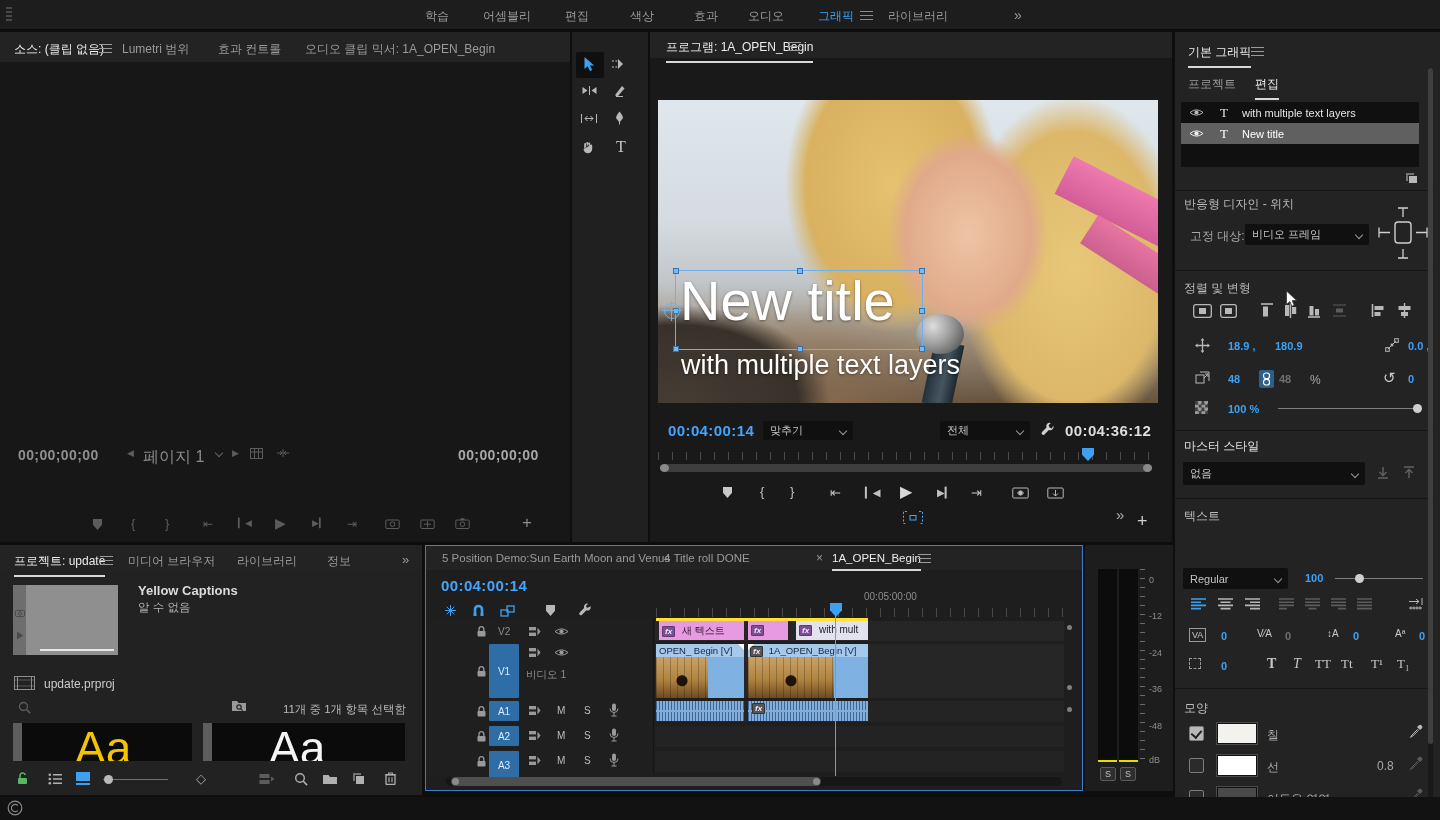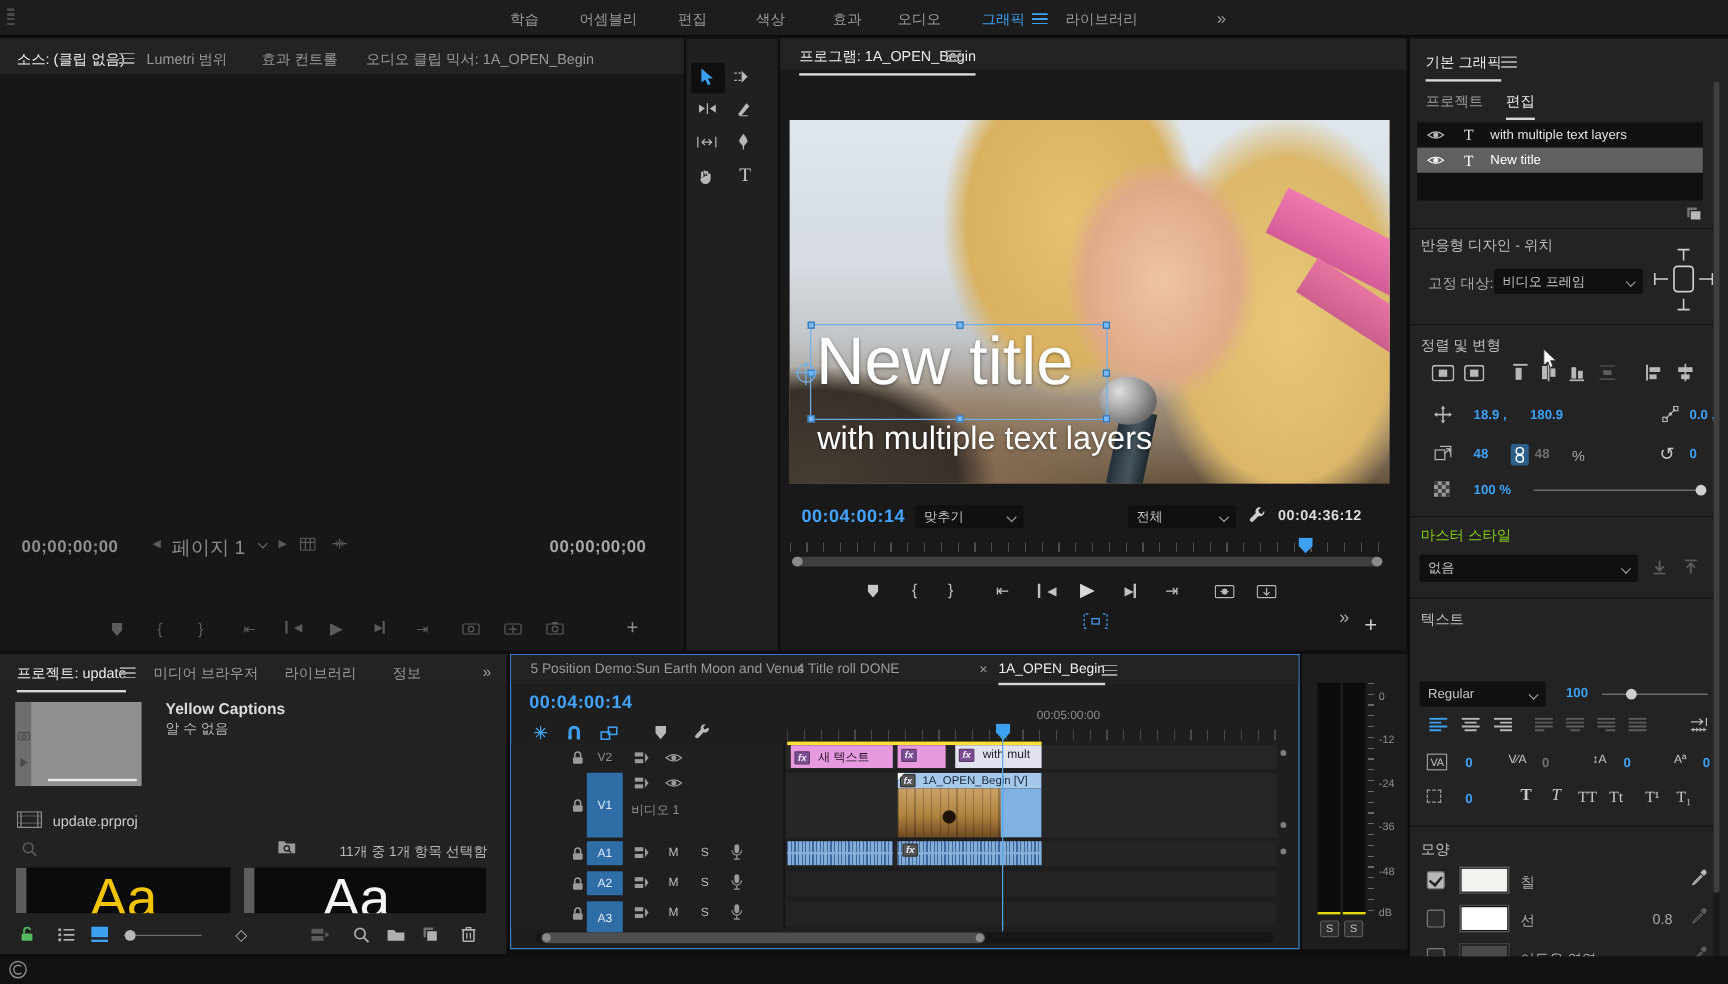--- a/index.html
+++ b/index.html
@@ -225,21 +225,21 @@
     </div>
     <div class="dd" style="left:290px;top:389px;width:90px;height:19px;">
       <span>전체</span>
         <span class="chev"></span>
     </div>
     <span class="ico" style="position:absolute;left:390px;top:390px;color:#d0d0d0;">
       <svg width="15" height="15">
           <path d="M13.4 3.6a3.4 3.4 0 0 1-4.5 4.3L4.4 12.4a1.7 1.7 0 0 1-2.4-2.4L6.5 5.5A3.4 3.4 0 0 1 10.8 1L8.6 3.2l1 2.2 2.2 1z" fill="currentColor"></path>
         </svg>
       </span>
-    <div class="abs tc" style="left:415px;top:390px;font-size:12px;color:#dedede;">00:04:36:12</div>
+    <div class="abs tc" style="left:415px;top:390px;font-size:15px;color:#dedede;">00:04:36:12</div>
 
     <div class="abs tick-ruler" style="left:8px;top:420px;width:500px;height:8px;opacity:.8;"></div>
     <div class="abs" style="left:432px;top:416px;width:12px;height:13px;background:#3ea0f0;clip-path:polygon(0 0,100% 0,100% 52%,50% 100%,0 52%);"></div>
     <div class="abs" style="left:10px;top:432px;width:492px;height:8px;background:#3e3e3e;border-radius:4px;">
       <div class="abs" style="left:0;top:0;width:9px;height:8px;border-radius:50%;background:#8a8a8a;"></div>
       <div class="abs" style="right:0;top:0;width:9px;height:8px;border-radius:50%;background:#8a8a8a;"></div>
     </div>
 
     <div class="marker abs" style="left:73px;top:455px;background:#c8c8c8;"></div>
     <span class="glyph" style="position:absolute;left:110px;top:452px;font-size:13px;">{</span>
@@ -414,21 +414,21 @@
     <span class="lbl" style="position:absolute;left:135px;top:341px;">%</span>
     <span class="glyph" style="position:absolute;left:208px;top:337px;font-size:15px;color:#c8c8c8;">↺</span>
     <span class="hot" style="position:absolute;left:233px;top:341px;">0</span>
 
     <span class="checker abs" style="left:20px;top:369px;"></span>
     <span class="hot" style="position:absolute;left:53px;top:371px;">100 %</span>
     <div class="slider-line" style="left:103px;top:376px;width:140px;"></div>
     <div class="knob" style="left:238px;top:372px;"></div>
 
     <div class="divider" style="top:398px;"></div>
-    <div class="abs lbl" style="left:9px;top:406px;color:#84cc16;">마스터 스타일</div>
+    <div class="abs lbl" style="left:9px;top:406px;color:#e5e5e5;">마스터 스타일</div>
     <div class="dd" style="left:8px;top:430px;width:182px;height:23px;">
       <span>없음</span>
         <span class="chev"></span>
     </div>
     <span class="ico dim" style="position:absolute;left:202px;top:434px;">
       <svg width="12" height="13">
           <path d="M6 1v8M2.5 6L6 9.5 9.5 6" stroke="currentColor" stroke-width="1.6" fill="none"></path>
           <path d="M1 12h10" stroke="currentColor" stroke-width="1.6"></path>
         </svg>
       </span>
@@ -756,20 +756,26 @@
       </span>
     <span class="ico" style="position:absolute;left:50px;top:119px;color:#9a9a9a;">
       <svg width="11" height="13">
           <path d="M3 6V4a2.4 2.4 0 0 1 4.8 0v2" fill="none" stroke="currentColor" stroke-width="1.3"></path>
           <rect x="1.5" y="6" width="8" height="5.5" rx="1" fill="currentColor"></rect>
         </svg>
       </span>
     <div class="trkbox" style="left:63px;top:98px;height:54px;">V1</div>
     <span class="ms" style="left:100px;top:122px;color:#8e8e8e;font-size:10.5px;">비디오 1</span>
 
+    <div class="clip" style="left:230px;top:98px;width:88px;height:54px;">
+      <div class="abs" style="left:0;top:0;width:88px;height:13px;background:#a6c8ea;color:#16253a;font-size:9.5px;padding:1px 0 0 3px;white-space:nowrap;overflow:hidden;"><span>OPEN_ Begin [V]</span></div>
+      <div class="abs thumbguitar" style="left:0;top:13px;width:52px;height:41px;"></div>
+      <div class="abs" style="left:52px;top:13px;width:36px;height:41px;background:#7fb2e2;"></div>
+      <div class="abs" style="right:0;top:0;width:0;height:0;border-top:6px solid #fff;border-left:6px solid transparent;"></div>
+    </div>
     <div class="clip" style="left:322px;top:98px;width:120px;height:54px;">
       <div class="abs" style="left:0;top:0;width:120px;height:13px;background:#a6c8ea;color:#16253a;font-size:9.5px;padding:1px 0 0 2px;white-space:nowrap;overflow:hidden;">
         <span class="fxbadge" style="background:#555;border-color:#333;">fx</span>
         <span style="margin-left:3px;">1A_OPEN_Begin [V]</span></div>
       <div class="abs thumbguitar" style="left:0;top:13px;width:86px;height:41px;"></div>
       <div class="abs" style="left:86px;top:13px;width:34px;height:41px;background:#7fb2e2;"></div>
       <div class="abs" style="left:0;top:0;width:0;height:0;border-top:6px solid #fff;border-right:6px solid transparent;"></div>
     </div>
 
     <div class="abs" style="left:229px;top:155px;width:409px;height:21px;background:#242424;"></div>

